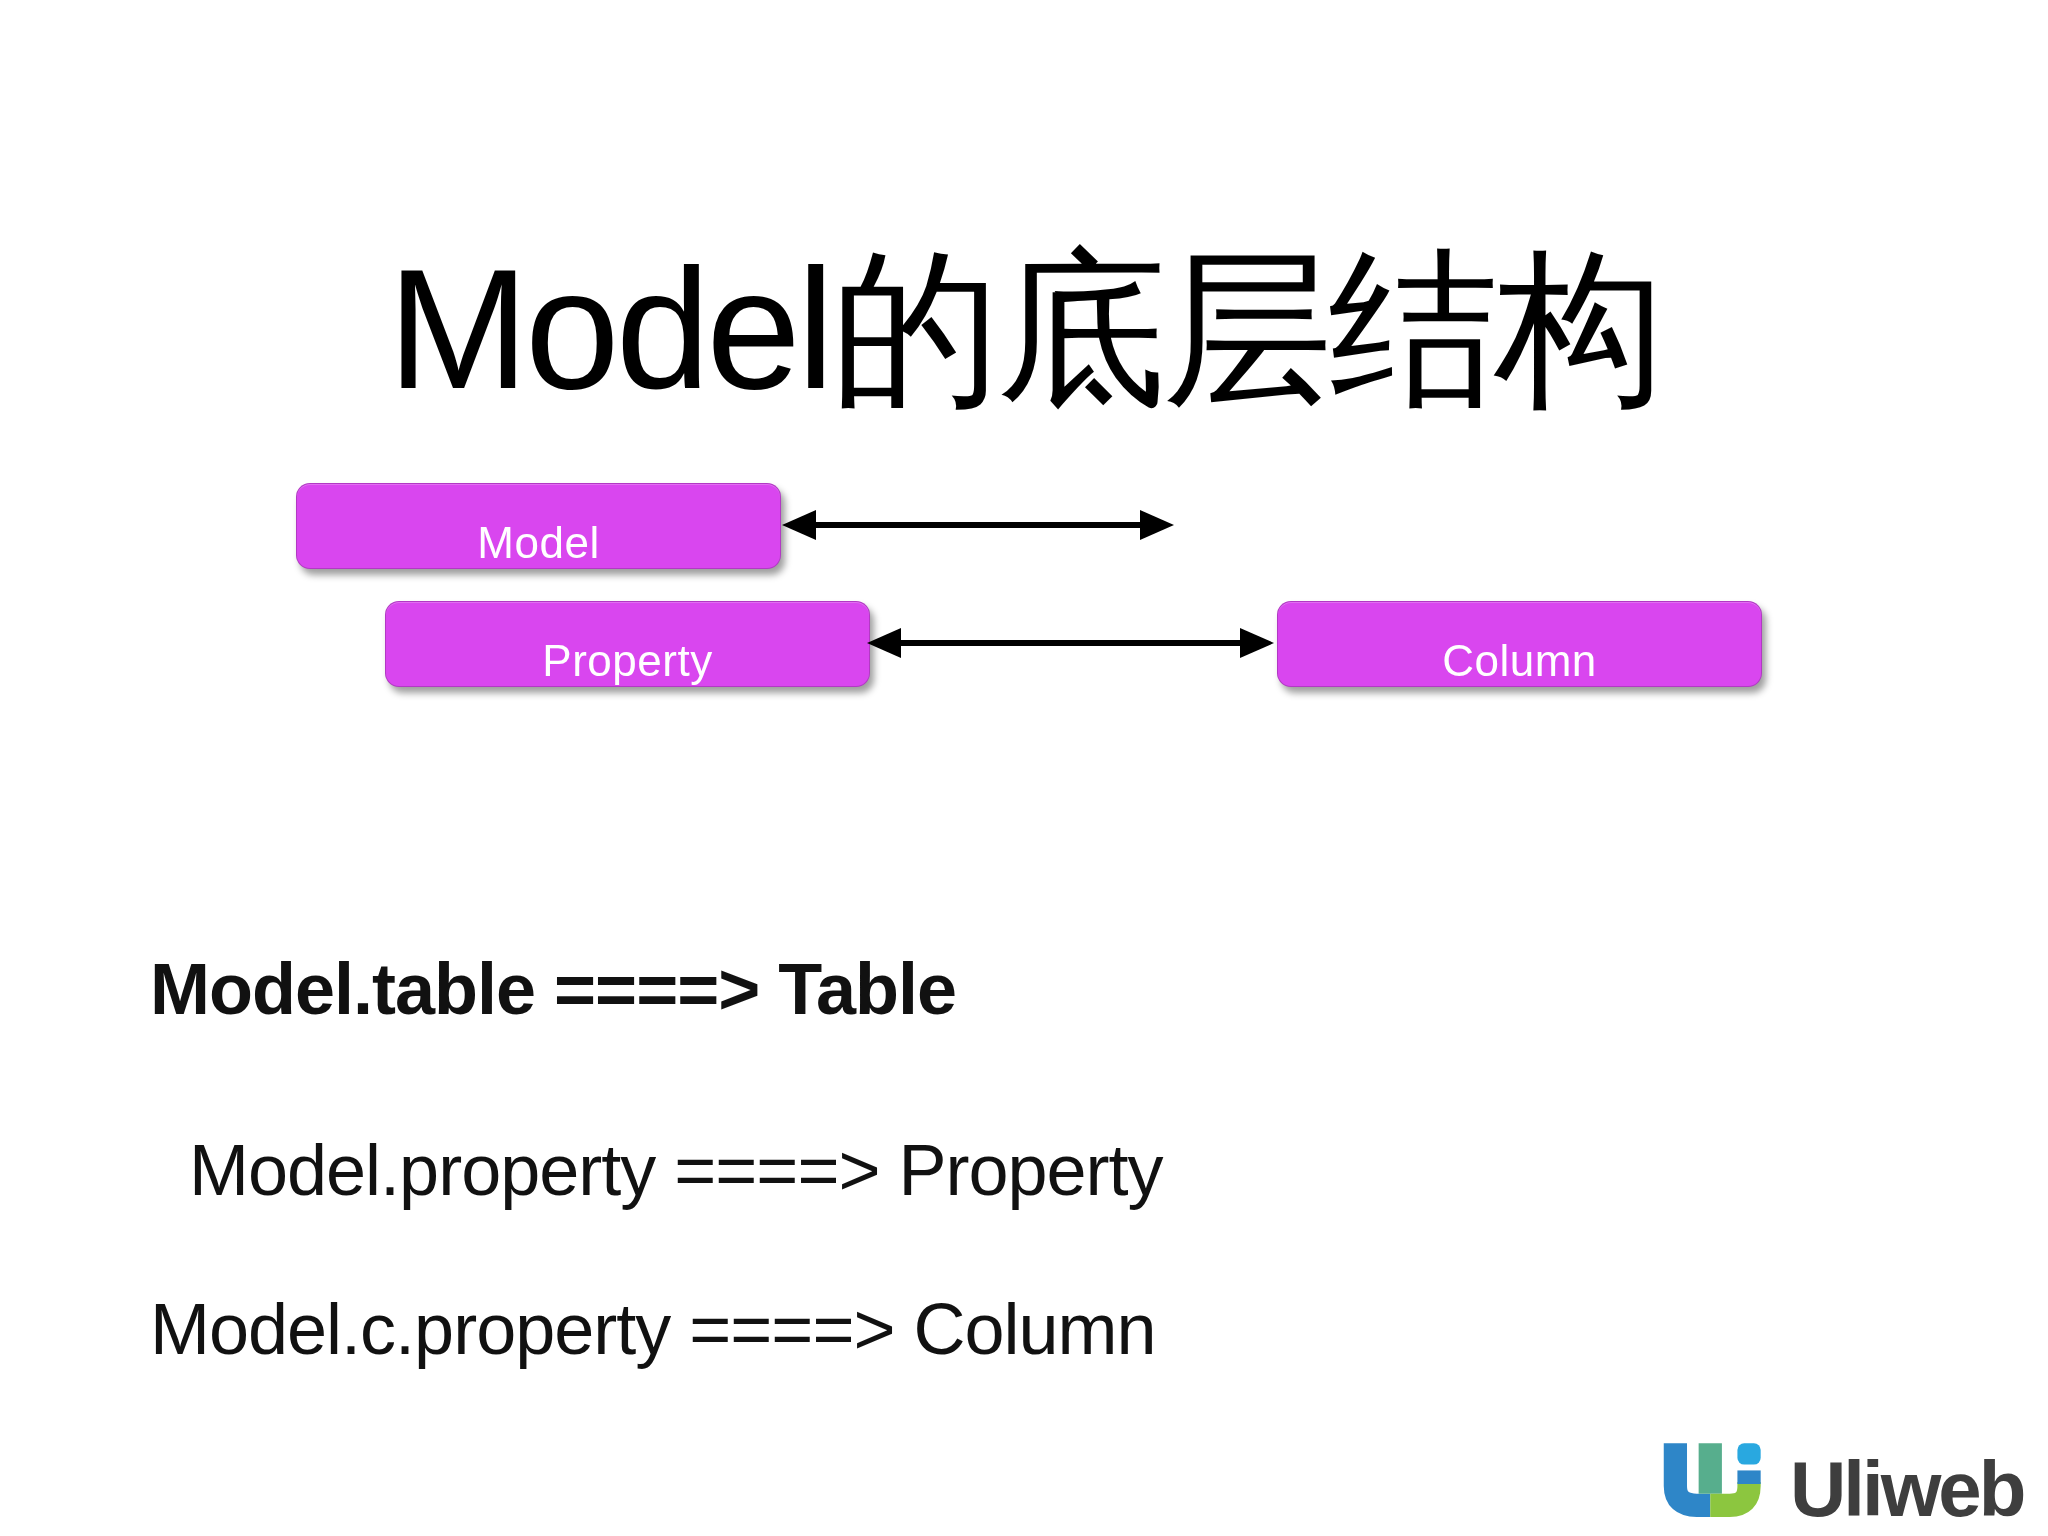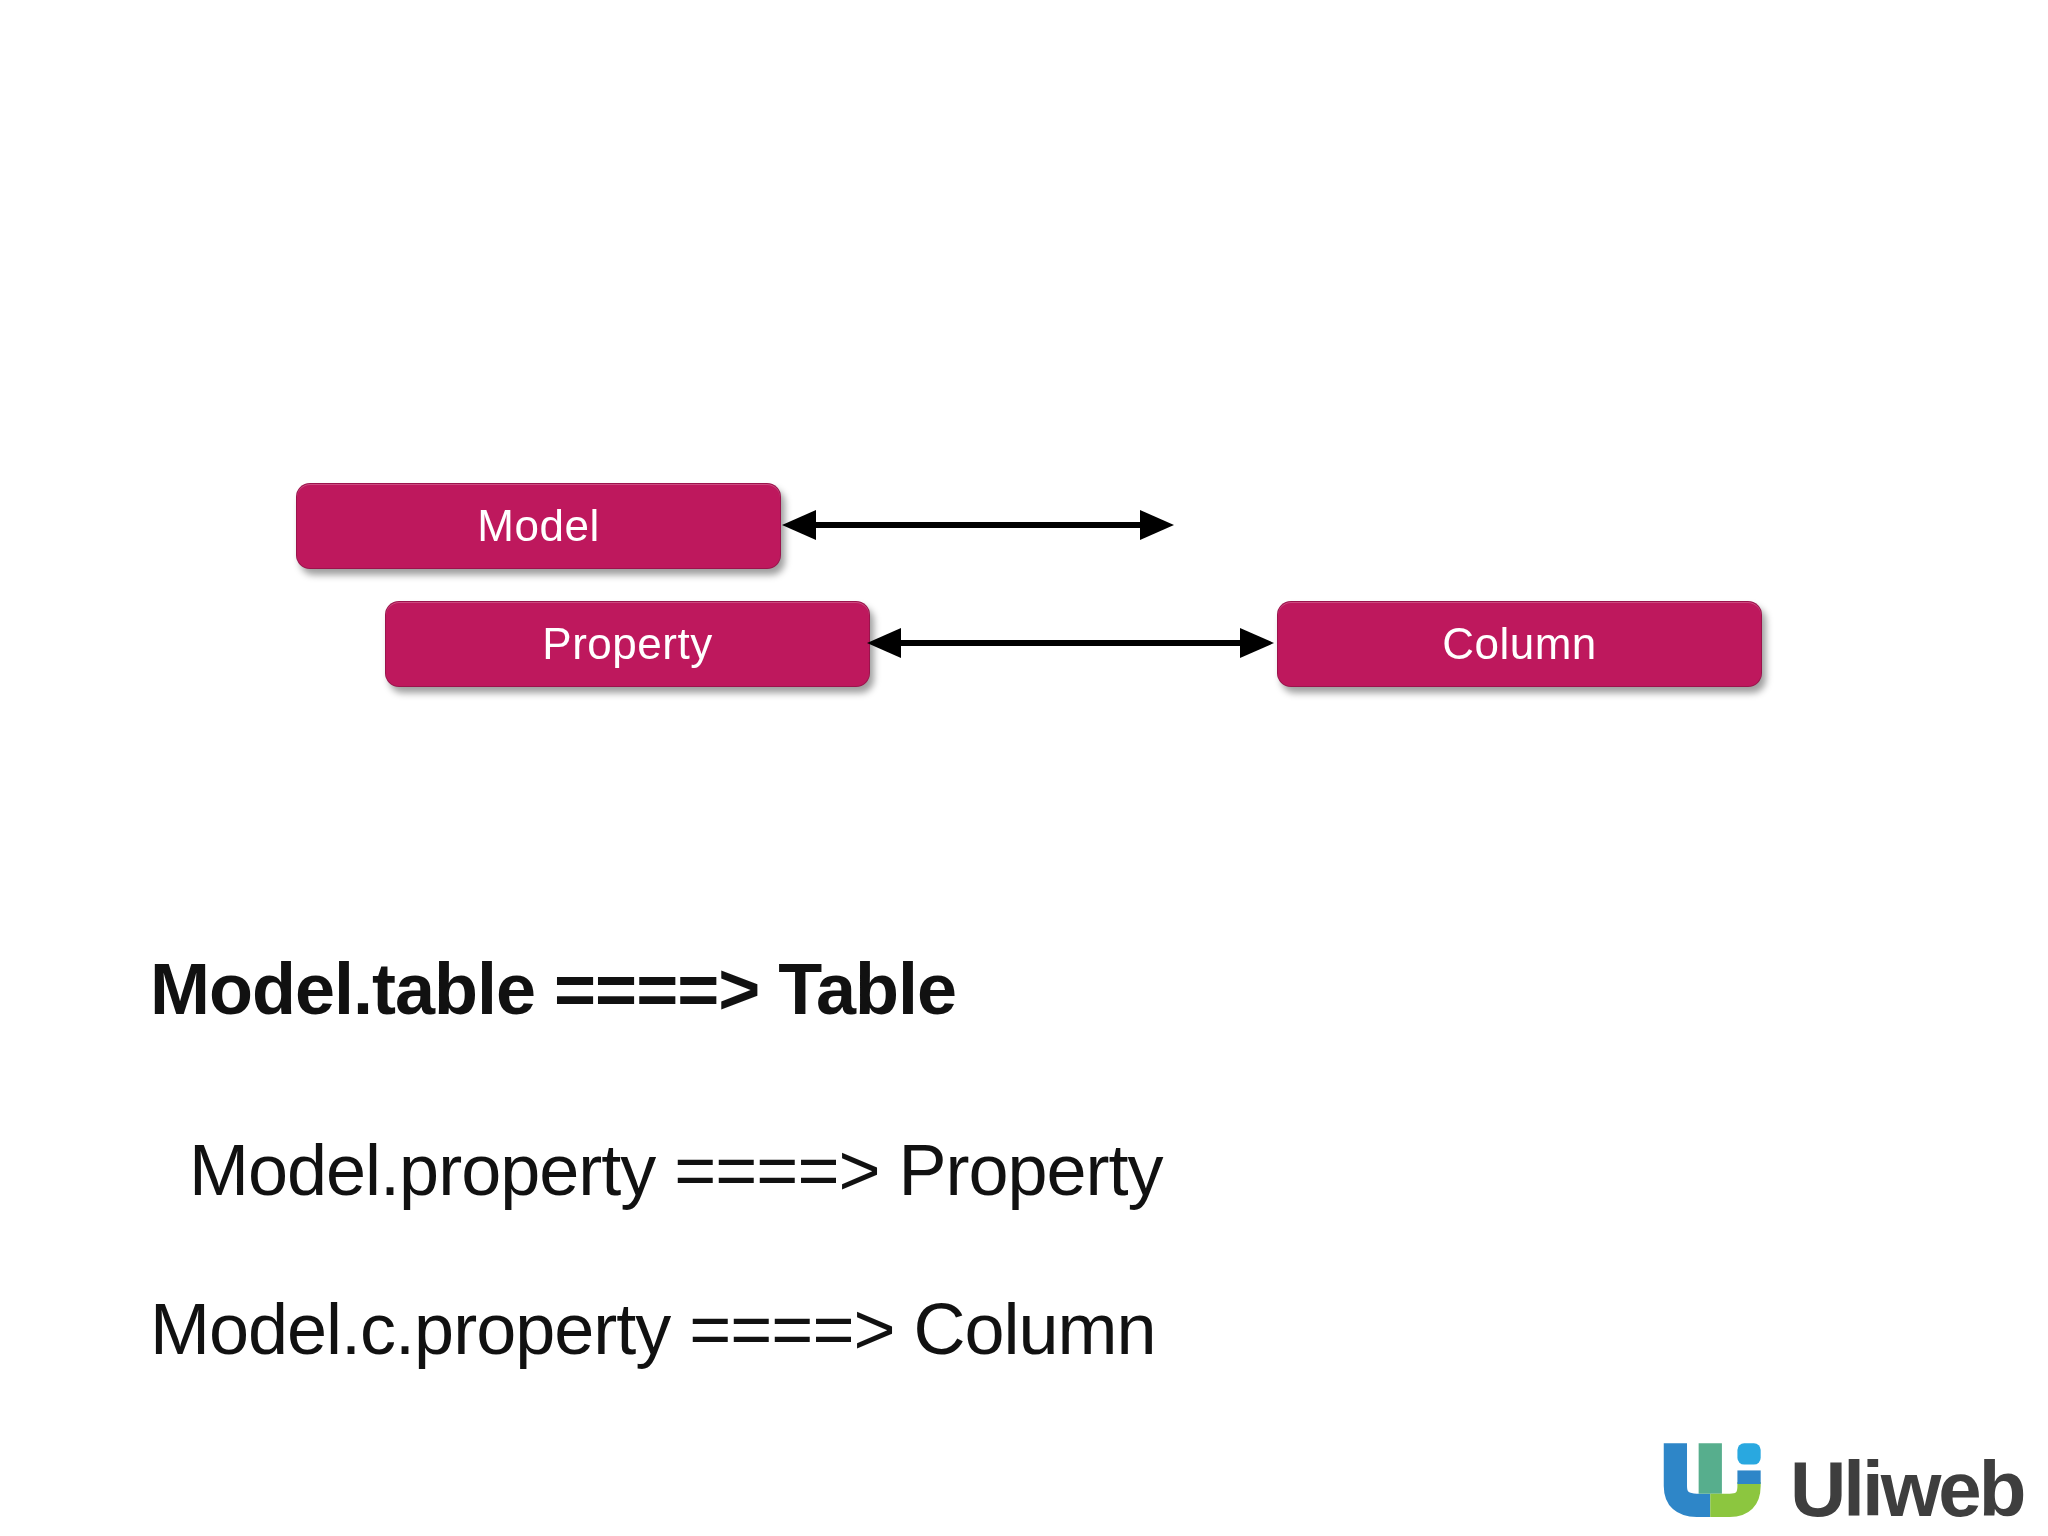--- a/index.html
+++ b/index.html
@@ -18,25 +18,25 @@
     font-size:170px;
     font-weight:400;
     letter-spacing:-4px;
     line-height:1.15;
     color:#000;
     white-space:nowrap;
   }
   .diagram-box{
     position:absolute;
     width:483px;height:84px;
-    background:#be185d;
+    background:#d946ef;
     border:1px solid rgba(0,0,0,0.18);
     border-radius:14px;
     box-shadow:4px 6px 7px rgba(0,0,0,0.38), inset 0 1px 0 rgba(255,255,255,0.22);
-    display:flex;align-items:center;justify-content:center;
+    display:flex;align-items:flex-end;justify-content:center;
     color:#ffffff;
     font-size:44px;
     letter-spacing:0.5px;
   }
   .box-model    {left:296px; top:483px;}
   .box-table    {left:1177px;top:483px;}
   .box-property {left:385px; top:601px;}
   .box-column   {left:1277px;top:601px;}
   .arrows-layer{
     position:absolute;left:0;top:0;width:2048px;height:1536px;
@@ -70,20 +70,21 @@
     margin-left:8px;
     margin-top:14px;
     line-height:1;
   }
 </style>
 </head>
 <body>
 
 <div class="slide">
 
+  <h1 class="slide-title">Model的底层结构</h1>
 
   <div class="diagram-box box-model">
     <span>Model</span>
   </div>
 
 
   <div class="diagram-box box-property">
     <span>Property</span>
   </div>
 

